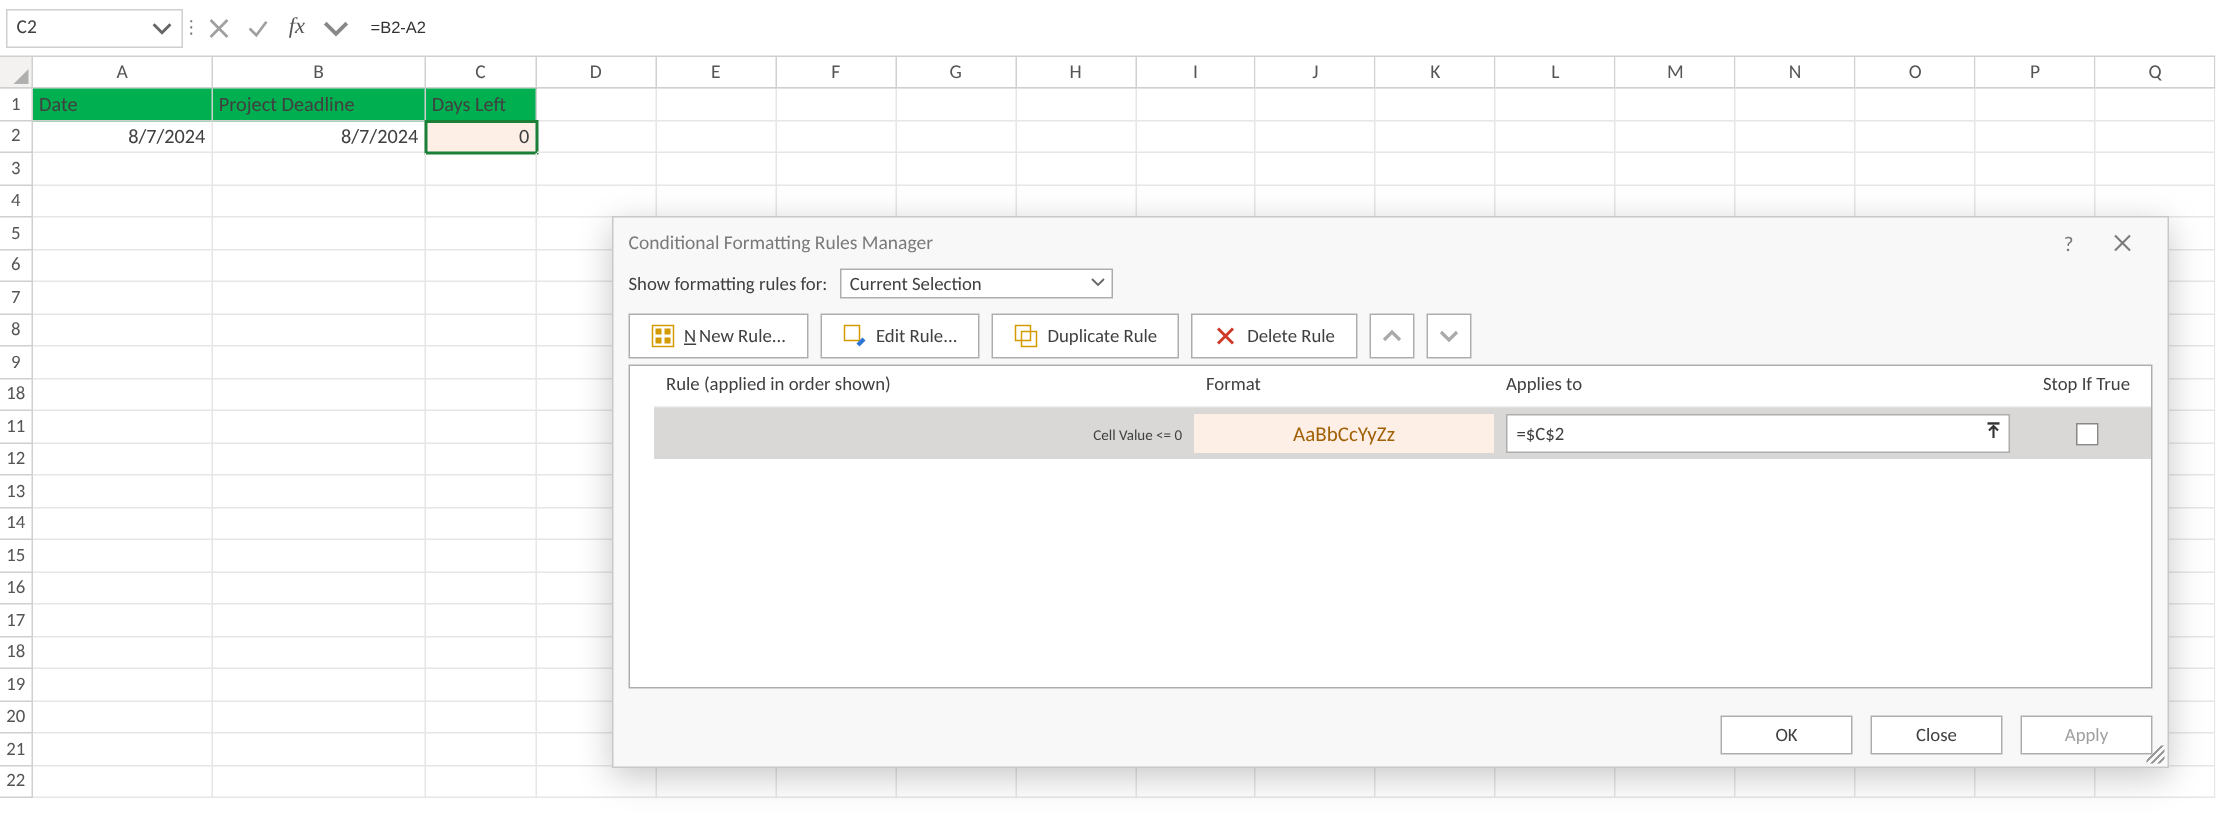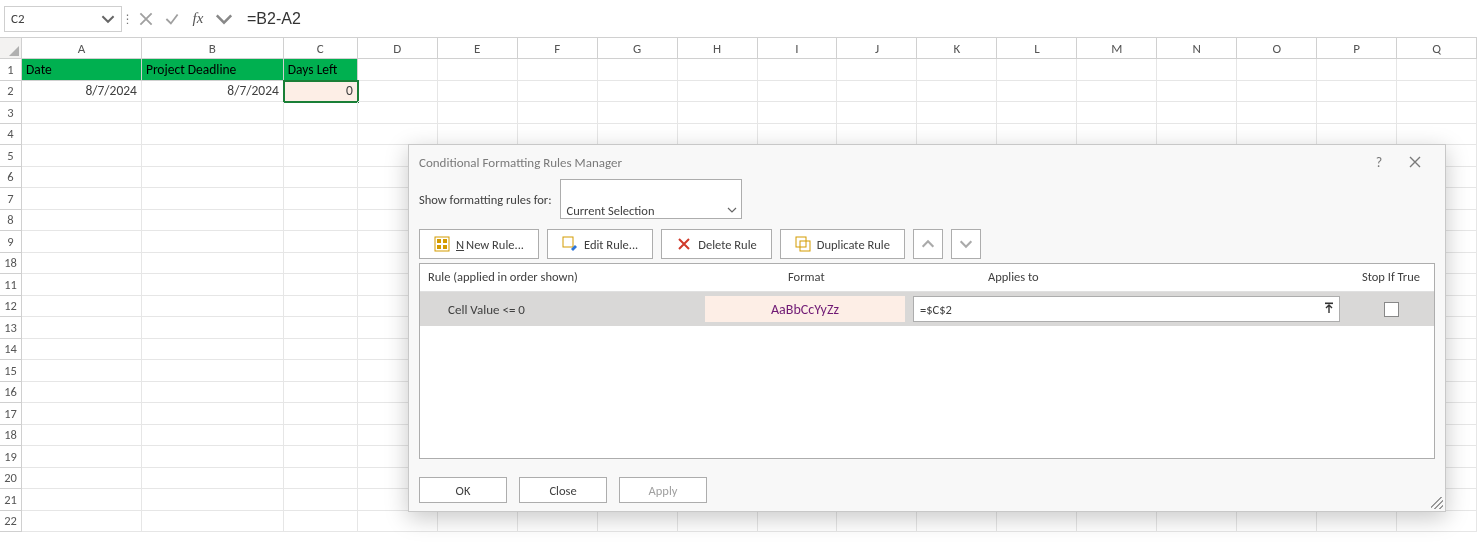--- a/index.html
+++ b/index.html
@@ -41,21 +41,21 @@
   }
   .fb-sep { width:3px; display:flex; justify-content:center; color:#777;}
   .fb-icons { display: flex; align-items: center; gap: 8px; padding: 0 4px;}
   .fb-icon { width: 18px; height: 18px; display:flex; align-items:center; justify-content:center; color:#808080; }
   .fx-icon { font-style: italic; font-family: "Times New Roman", serif; font-size: 15px; color:#555;}
   .formula-input {
     flex: 1;
     height: 26px;
     border: none;
     outline: none;
-    font-size: 16px;
+    font-size: 11px;
     padding: 0 6px;
     color: #333;
   }
 
   
   .grid-area {
     position: relative;
     width: 100%;
     height: calc(100% - 48px);
     overflow: hidden;
@@ -109,21 +109,21 @@
     padding: 0 4px;
     overflow: hidden;
     white-space: nowrap;
   }
   .w-a { width: 120px; }
   .w-b { width: 142px; }
   .w-c { width: 74px; }
   .w-rest { width: 80px; }
   .hdr-cell {
     background: #00b050;
-    color: #000000;
+    color: #404040;
     border-right: 1px solid #d0d0d0;
     border-bottom: 1px solid #d0d0d0;
   }
   .right { justify-content: flex-end; }
   .sel-cell {
     outline: 2px solid #1a7f37;
     outline-offset: -1px;
     background: #fdeee6;
   }
 
@@ -160,23 +160,23 @@
     flex: 1;
     display: flex;
     flex-direction: column;
   }
   .show-for-row {
     display:flex; align-items:center; gap:8px;
     padding: 0 0 10px 0;
     font-size: 12.5px;
   }
   .dropdown {
-    width: 182px; height: 40px;
+    width: 182px; height: 20px;
     border: 1px solid #adadad;
-    display:flex; align-items:flex-end; justify-content:space-between;
+    display:flex; align-items:center; justify-content:space-between;
     padding: 0 4px 0 6px;
     background: #fff;
     font-size: 12.5px;
   }
   .toolbar {
     display:flex; gap:8px; align-items:center;
     padding-bottom: 4px;
   }
   .tbtn {
     height: 30px;
@@ -191,58 +191,59 @@
     width: 30px; height: 30px; padding:0; justify-content:center;
     color:#888;
   }
   .tbtn svg { width: 16px; height: 16px; }
   .rules-box {
     border: 1px solid #adadad;
     flex: 1;
     background: #fff;
     display:flex; flex-direction: column;
     overflow:hidden;
+    padding-left:16px;
   }
   .rules-head {
     display:flex; height: 28px;
     font-size: 12.5px;
     border-bottom: 1px solid #e0e0e0;
   }
   .rh-rule { width: 360px; padding: 5px 8px; }
   .rh-fmt { width: 200px; padding: 5px 8px; }
   .rh-applies { flex:1; padding: 5px 8px; }
   .rh-stop { width: 86px; padding: 5px 4px; text-align:center; }
   .rule-row {
     display:flex; height: 34px; align-items:center;
     background: #d9d8d7;
   }
-  .rr-rule { width: 285px; padding: 0 8px 0 28px; font-size:13px;}
+  .rr-rule { width: 360px; padding: 0 8px 0 28px; font-size:10px;text-align:right;}
   .rr-fmt {
     width: 200px; height: 26px;
     display:flex; align-items:center; justify-content:center;
     background: #fdeee6;
     font-size: 14px;
-    color:#701a75;
+    color:#a16207;
   }
   .rr-applies { flex:1; padding: 0 8px; display:flex; align-items:center; }
   .ref-input {
     flex:1; height: 26px;
     border: 1px solid #adadad;
     background:#fff;
     display:flex; align-items:center; justify-content:space-between;
     padding: 0 4px 0 6px;
     font-size: 12.5px;
   }
   .rr-stop { width:86px; display:flex; align-items:center; justify-content:center; }
   .chk {
     width:15px; height:15px; border:1px solid #888; background:#fff;
   }
   .dialog-footer {
     height: 42px;
-    display:flex; align-items:center; 
+    display:flex; align-items:center; justify-content:flex-end;
     gap: 12px;
     padding: 0 10px;
   }
   .fbtn {
     width: 88px; height: 26px;
     border: 1px solid #adadad;
     background:#fff;
     font-size: 12.5px;
     display:flex; align-items:center; justify-content:center;
   }
@@ -796,30 +797,30 @@
         </div>
         <div class="tbtn">
           <svg viewBox="0 0 16 16">
               <rect x="1" y="1" width="10" height="10" fill="none" stroke="#d49b00"></rect>
               <path d="M9 13 L13 9 L15 11 L11 15 Z" fill="#2e75d6"></path>
             </svg>
           <span>Edit Rule...</span>
         </div>
         <div class="tbtn">
           <svg viewBox="0 0 16 16">
-              <path d="M3 3 L13 13 M13 3 L3 13" stroke="#d03a2b" stroke-width="2"></path>
-            </svg>
-          <span>Delete Rule</span>
-        </div>
-        <div class="tbtn">
-          <svg viewBox="0 0 16 16">
               <rect x="1" y="1" width="10" height="10" fill="none" stroke="#d49b00"></rect>
               <rect x="5" y="5" width="10" height="10" fill="none" stroke="#d49b00"></rect>
             </svg>
           <span>Duplicate Rule</span>
+        </div>
+        <div class="tbtn">
+          <svg viewBox="0 0 16 16">
+              <path d="M3 3 L13 13 M13 3 L3 13" stroke="#d03a2b" stroke-width="2"></path>
+            </svg>
+          <span>Delete Rule</span>
         </div>
         <div class="tbtn arrow-btn">
           <svg viewBox="0 0 12 12">
               <path d="M2 8 L6 4 L10 8" fill="none" stroke="#aaa" stroke-width="1.6"></path>
             </svg>
         </div>
         <div class="tbtn arrow-btn">
           <svg viewBox="0 0 12 12">
               <path d="M2 4 L6 8 L10 4" fill="none" stroke="#aaa" stroke-width="1.6"></path>
             </svg>

